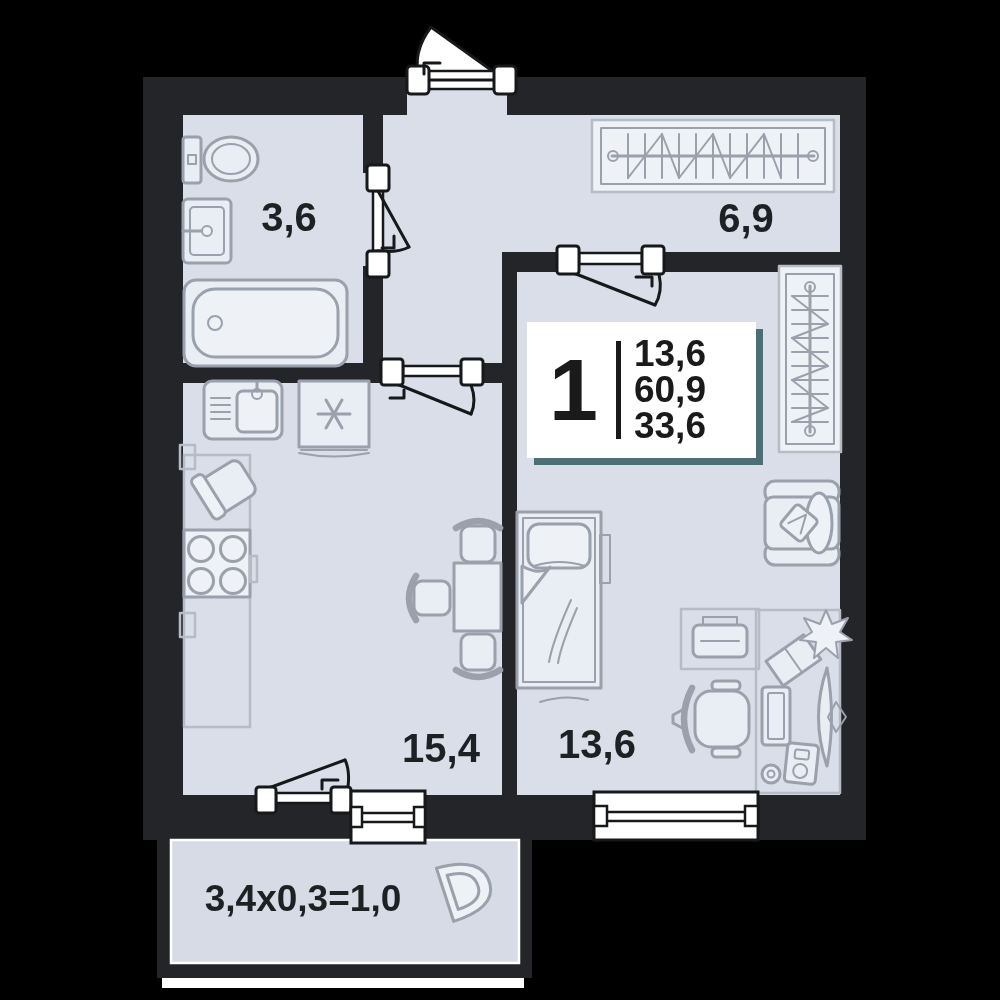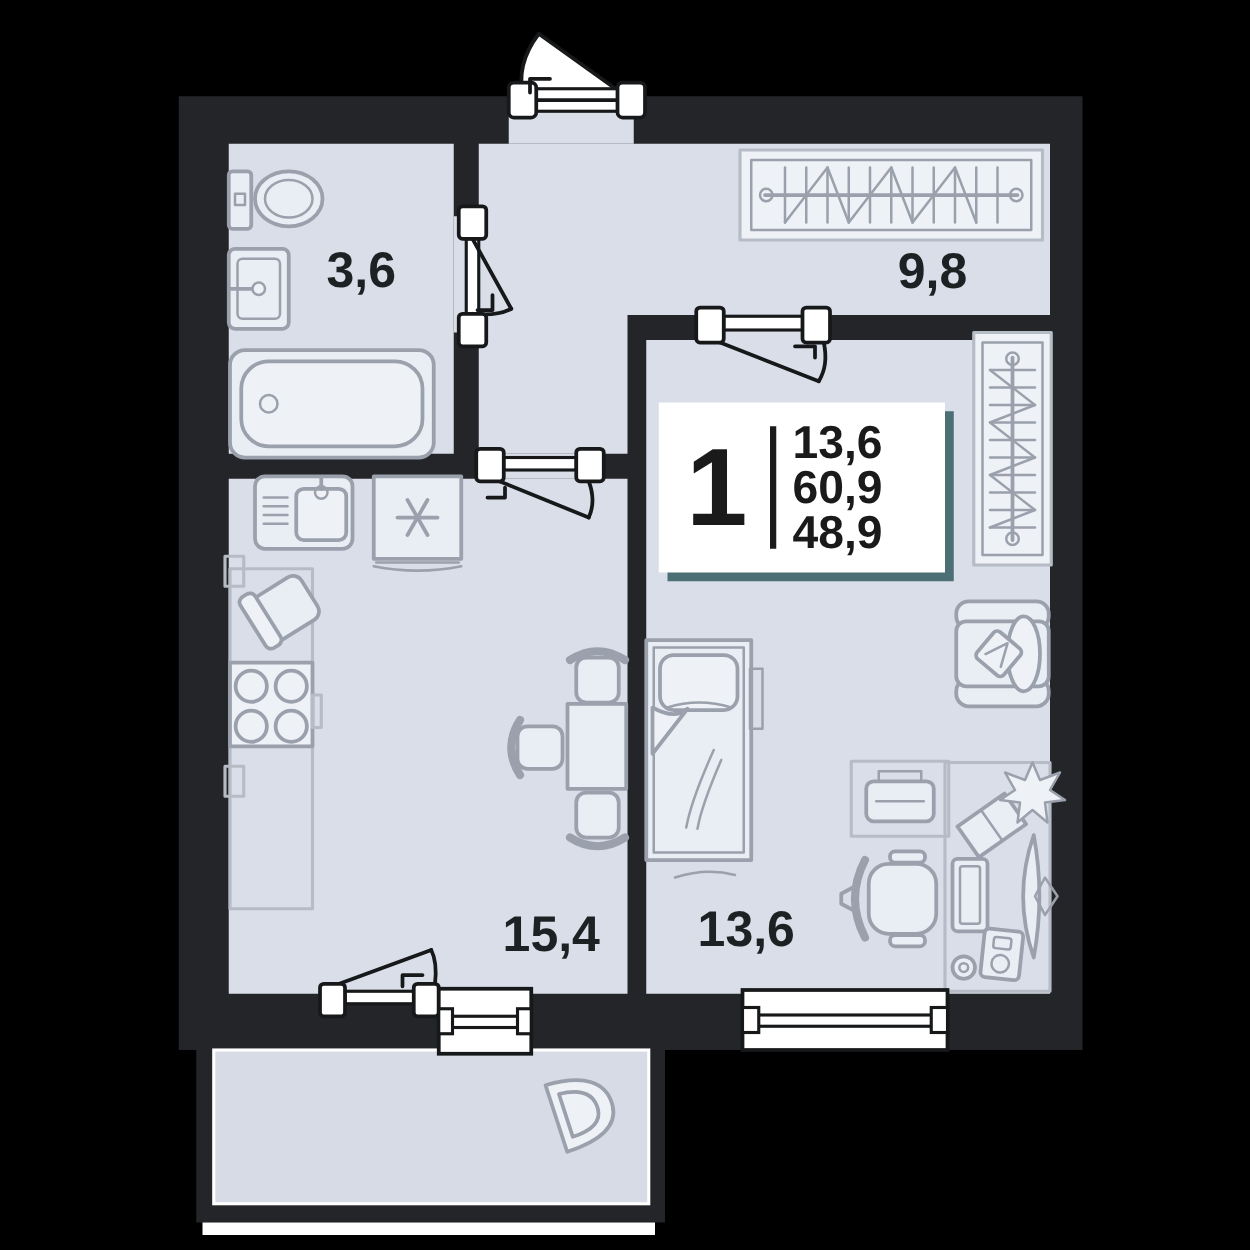--- a/index.html
+++ b/index.html
@@ -283,26 +283,27 @@
     <rect class="winbar" x="600" y="812" width="152" height="9"></rect>
     <rect class="winbar" x="594" y="806" width="13" height="20"></rect>
     <rect class="winbar" x="745" y="806" width="13" height="20"></rect>
   </g>
 
   <rect x="534" y="329" width="229" height="136" fill="var(--badge-shadow)"></rect>
   <rect x="527" y="322" width="229" height="136" fill="#ffffff"></rect>
 </svg>
 
   <div class="room-label" style="left:289px;top:217px;">3,6</div>
-  <div class="room-label" style="left:746px;top:218px;">9,8</div>
+  <div class="room-label" style="left:746px;top:218px;">6,9</div>
   <div class="room-label" style="left:441px;top:748px;">15,4</div>
   <div class="room-label" style="left:597px;top:744px;">13,6</div>
+  <div class="room-label small" style="left:303px;top:899px;">3,4x0,3=1,0</div>
 
   <div class="badge">
     <span class="one">1</span>
     <span class="divider"></span>
     <span class="nums">
       <span>13,6</span>
       <span>60,9</span>
-      <span>48,9</span>
+      <span>33,6</span>
     </span>
   </div>
 </div>
 
 </body></html>

